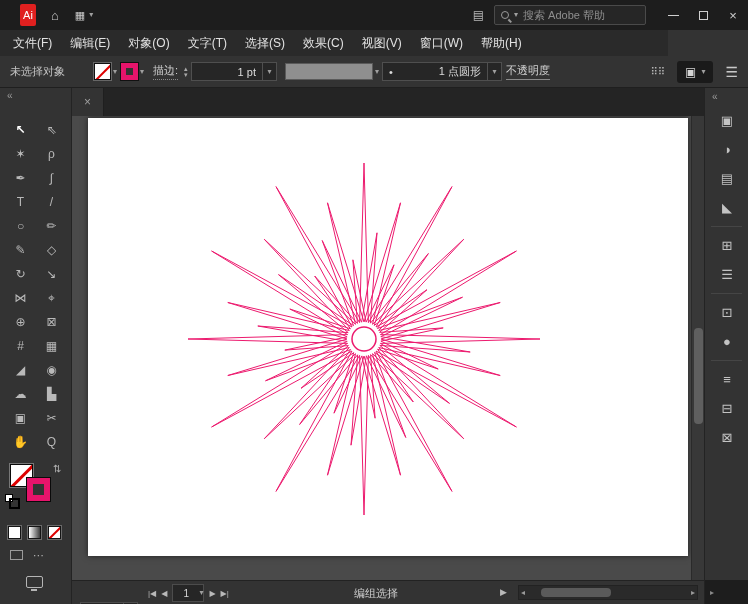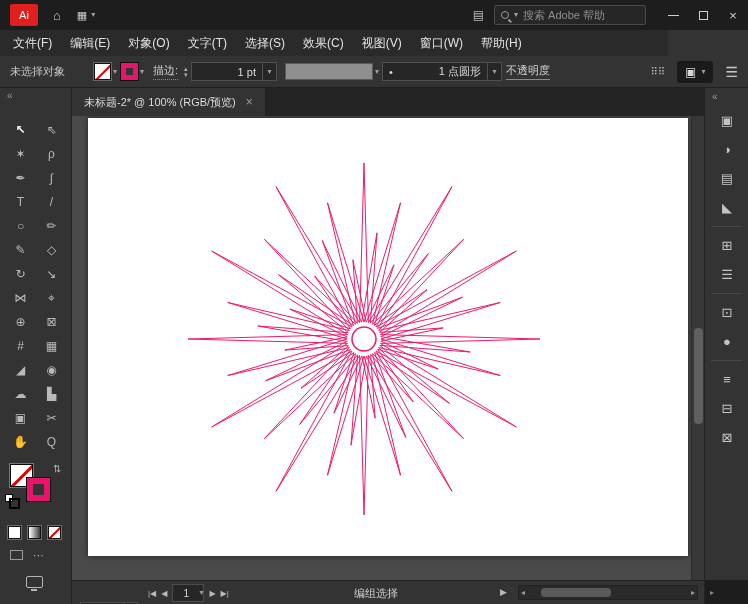--- a/index.html
+++ b/index.html
@@ -6,21 +6,21 @@
   html, body { width: 748px; height: 604px; }
   body {
     position: relative; overflow: hidden;
     background: #333333; color: #d6d6d6;
     font-family: "Liberation Sans", "DejaVu Sans", sans-serif;
     font-size: 12px;
   }
 
   
   .titlebar { position:absolute; left:0; top:0; width:748px; height:30px; background:#1d1d1d; display:flex; align-items:center; }
-  .ai-logo { width:28px; height:22px; margin-left:10px; background:#e0201f; color:#fff; font-weight:normal; font-size:11px; display:flex; align-items:center; justify-content:center; border-radius:2px; }
+  .ai-logo { width:16px; height:22px; margin-left:20px; background:#e0201f; color:#fff; font-weight:normal; font-size:11px; display:flex; align-items:center; justify-content:center; border-radius:2px; }
   .tb-glyph { color:#c8c8c8; font-size:13px; margin-left:15px; }
   .ws-box { display:flex; align-items:center; gap:4px; margin-left:16px; color:#c8c8c8; font-size:11px; }
   .chev { color:#9f9f9f; font-size:8px; line-height:1; }
   .tb-spacer { flex:1; }
   .doc-glyph { color:#b8b8b8; font-size:12px; margin-right:10px; }
   .searchbox { display:flex; align-items:center; gap:5px; width:152px; height:20px; border:1px solid #4a4a4a; background:#262626; border-radius:2px; padding:0 6px; color:#8e8e8e; font-size:11px; margin-right:12px; }
   .mag { width:8px; height:8px; border:1.5px solid #9a9a9a; border-radius:50%; position:relative; flex:none; }
   .mag::after { content:""; position:absolute; width:4px; height:1.5px; background:#9a9a9a; transform:rotate(45deg); left:6px; top:8px; }
   .winbtn { width:30px; height:30px; display:flex; align-items:center; justify-content:center; color:#cfcfcf; font-size:13px; }
   .minbar { width:11px; height:1px; background:#cfcfcf; }
@@ -234,21 +234,20 @@
   </div>
   <div class="drawrow">
     <div class="draw-icon"></div>
     <span class="ellipsis">⋯</span>
   </div>
   <div class="screen-mode"></div>
 </div>
 
 <div class="tabbar">
   <div class="tab">
-    <span>未标题-2* @ 100% (RGB/预览)</span>
     <span class="tab-close">×</span>
   </div>
 </div>
 
 <div class="canvas">
   <div class="artboard"></div>
   <svg id="star-svg" width="632" height="464" viewBox="0 0 632 464">
       <polygon points="292.0,47.0 296.4,206.6 380.0,70.6 304.0,211.0 444.4,135.0 308.4,218.6 468.0,223.0 308.4,227.4 444.4,311.0 304.0,235.0 380.0,375.4 296.4,239.4 292.0,399.0 287.6,239.4 204.0,375.4 280.0,235.0 139.6,311.0 275.6,227.4 116.0,223.0 275.6,218.6 139.6,135.0 280.0,211.0 204.0,70.6 287.6,206.6" fill="none" stroke="#ec1a6e" stroke-width="1"></polygon>
       <polygon points="328.5,86.8 300.5,208.3 391.7,123.3 306.7,214.5 428.2,186.5 309.0,223.0 428.2,259.5 306.7,231.5 391.7,322.7 300.5,237.7 328.5,359.2 292.0,240.0 255.5,359.2 283.5,237.7 192.3,322.7 277.3,231.5 155.8,259.5 275.0,223.0 155.8,186.5 277.3,214.5 192.3,123.3 283.5,208.3 255.5,86.8 292.0,206.0" fill="none" stroke="#ec1a6e" stroke-width="1"></polygon>
       <polygon points="305.0,116.8 298.4,207.2 356.4,137.5 305.4,212.5 390.5,181.2 308.8,220.6 398.2,236.0 307.8,229.4 377.5,287.4 302.5,236.4 333.8,321.5 294.4,239.8 279.0,329.2 285.6,238.8 227.6,308.5 278.6,233.5 193.5,264.8 275.2,225.4 185.8,210.0 276.2,216.6 206.5,158.6 281.5,209.6 250.2,124.5 289.6,206.2" fill="none" stroke="#ec1a6e" stroke-width="1"></polygon>

